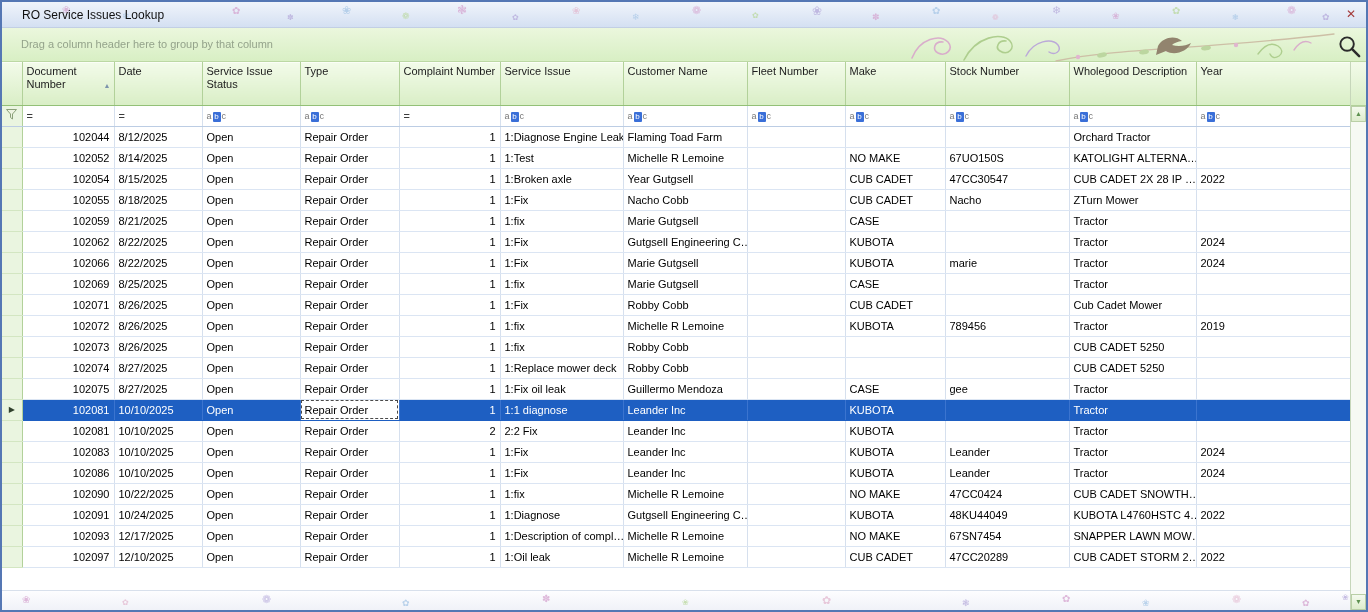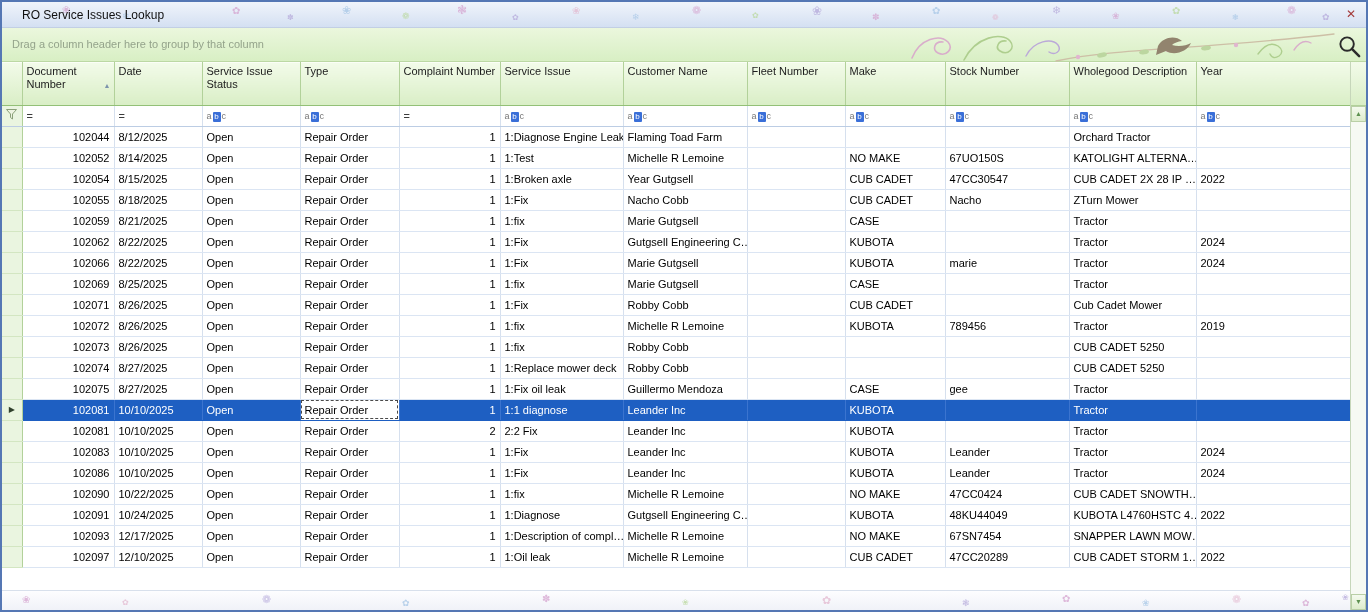--- a/index.html
+++ b/index.html
@@ -9,21 +9,21 @@
   
   .titlebar { height:26px; background:linear-gradient(#f0f4fb,#d4e0f2); border-bottom:1px solid #c2cfe4; position:relative; }
   .titlebar-decor { position:absolute; inset:0; overflow:hidden; z-index:1; pointer-events:none; }
   .fl { position:absolute; opacity:.75; line-height:1; pointer-events:none; }
   .title { position:relative; z-index:2; font-size:12px; color:#101010; padding:6px 0 0 20px; }
   .close { position:absolute; right:7px; top:4px; z-index:3; width:16px; height:16px; text-align:center;
            font-size:12px; line-height:16px; color:#a43b3b; cursor:pointer; }
 
   
   .groupbar { height:34px; background:linear-gradient(#ebf7dd,#d8efc4); border-bottom:1px solid #bcd8a4; position:relative; }
-  .group-hint { font-size:11px; color:#94a38b; padding:10px 0 0 10px; position:relative; z-index:2; }
+  .group-hint { font-size:11px; color:#94a38b; padding:10px 0 0 19px; position:relative; z-index:2; }
   .gdecor { position:absolute; right:30px; top:0; z-index:1; pointer-events:none; }
   .search { position:absolute; right:4px; top:6px; z-index:3; cursor:pointer; }
 
   
   .content { position:relative; height:528px; }
   table.grid { border-collapse:collapse; table-layout:fixed; width:1348px; }
   th, td { overflow:hidden; white-space:nowrap; }
 
   thead th { height:43px; background:linear-gradient(#f3fbea,#d9eec6); border-right:1px solid #b2d19a;
              border-bottom:1px solid #93c077; font-weight:normal; font-size:11px; color:#1c1c1c;
@@ -523,21 +523,21 @@
             <td class="num">102097</td>
             <td>12/10/2025</td>
             <td>Open</td>
             <td>Repair Order</td>
             <td class="num">1</td>
             <td>1:Oil leak</td>
             <td>Michelle R Lemoine</td>
             <td></td>
             <td>CUB CADET</td>
             <td>47CC20289</td>
-            <td>CUB CADET STORM 1…</td>
+            <td>CUB CADET STORM 2…</td>
             <td>2022</td>
           </tr>
         </tbody>
     </table>
 
     <div class="vscroll">
       <div class="vs-cap"></div>
       <div class="vs-btn"><span>▲</span></div>
       <div class="vs-track"></div>
       <div class="vs-btn"><span>▼</span></div>

